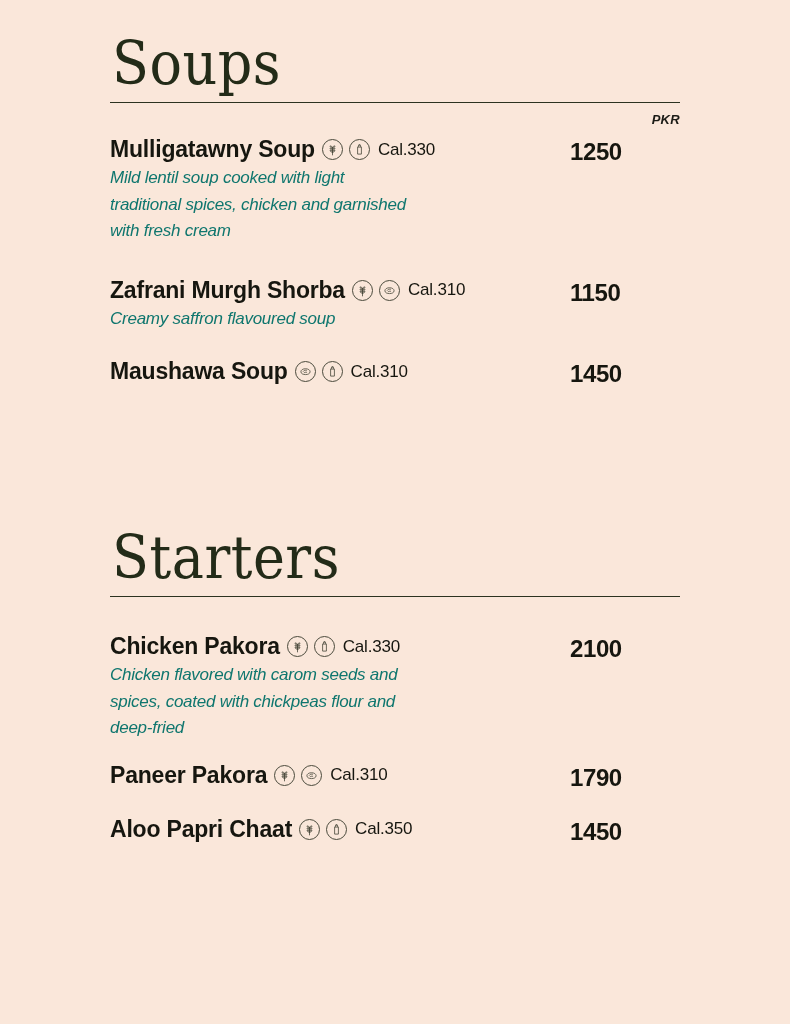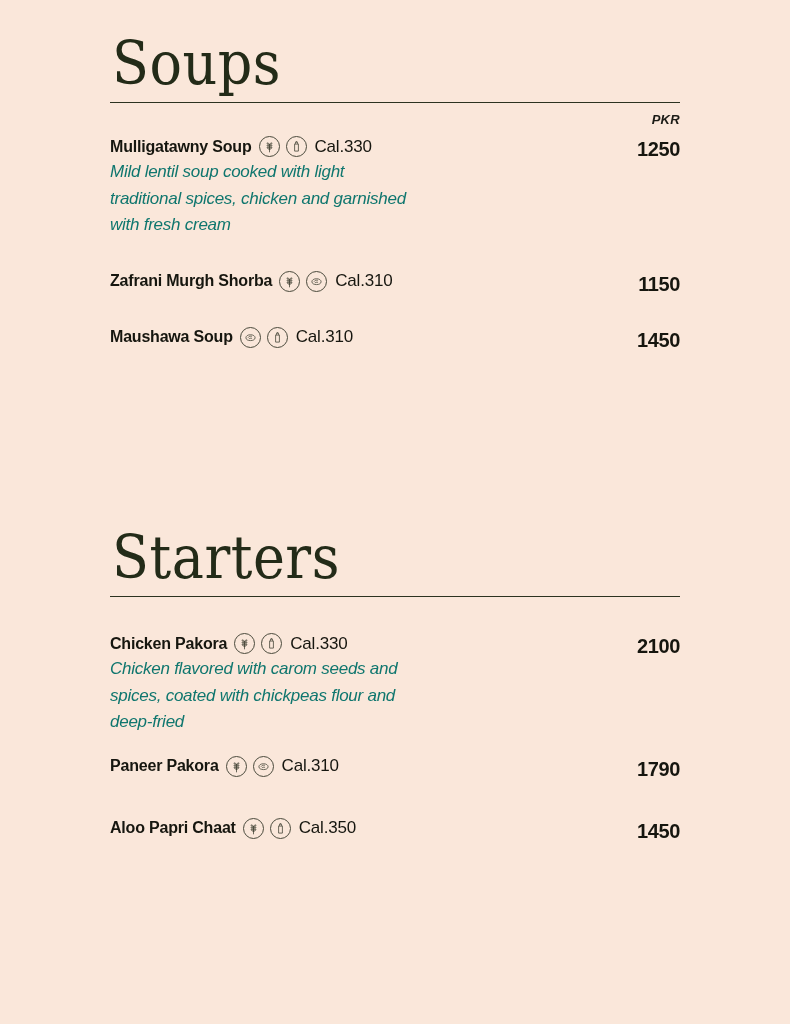--- a/index.html
+++ b/index.html
@@ -74,21 +74,21 @@
     position: relative;
     min-height: 30px;
   }
   .item-head {
     display: flex;
     align-items: center;
     gap: 7px;
     padding-right: 120px;
   }
   .item-name {
-    font-size: 16px;
+    font-size: 23px;
     font-weight: 700;
     letter-spacing: -0.2px;
     color: #16160f;
     white-space: nowrap;
   }
   .icons {
     display: flex;
     align-items: center;
     gap: 6px;
   }
@@ -120,22 +120,21 @@
     color: #0f766e;
     margin-top: 2px;
     max-width: 400px;
     white-space: pre-line;
   }
   .item-price {
     position: absolute;
     right: 0;
     top: 2px;
     width: 110px;
-    text-align: right;
-    font-size: 20px;
+    font-size: 24px;
     font-weight: 700;
     letter-spacing: -0.4px;
     color: #16160f;
   }
 </style>
 </head>
 <body>
 
 <div class="page">
 
@@ -198,20 +197,21 @@
             <span class="icon-badge">
               <svg width="13" height="13" viewBox="0 0 24 24" fill="none" stroke="#4a4a3c" stroke-width="1.5" stroke-linejoin="round">
                 <path d="M3.5 12.5c0-3.2 3.6-5.6 8.5-5.6s8.5 2.4 8.5 5.6-3.6 5.2-8.5 5.2-8.5-2-8.5-5.2z"></path>
                 <path d="M7.5 12.2c1.4-2.2 4.2-3.2 7-2.4"></path>
                 <path d="M9 14.6c1.6-1.2 3.8-1.6 5.8-1"></path>
               </svg>
             </span>
           </span>
           <span class="cal">Cal.310</span>
         </div>
+        <div class="item-desc">Creamy saffron flavoured soup</div>
         <div class="item-price">1150</div>
       </div>
 
       <div class="item" style="margin-top:26px;">
         <div class="item-head">
           <span class="item-name">Maushawa Soup</span>
           <span class="icons">
             <span class="icon-badge">
               <svg width="13" height="13" viewBox="0 0 24 24" fill="none" stroke="#4a4a3c" stroke-width="1.5" stroke-linejoin="round">
                 <path d="M3.5 12.5c0-3.2 3.6-5.6 8.5-5.6s8.5 2.4 8.5 5.6-3.6 5.2-8.5 5.2-8.5-2-8.5-5.2z"></path>
@@ -293,21 +293,21 @@
                 <path d="M7.5 12.2c1.4-2.2 4.2-3.2 7-2.4"></path>
                 <path d="M9 14.6c1.6-1.2 3.8-1.6 5.8-1"></path>
               </svg>
             </span>
           </span>
           <span class="cal">Cal.310</span>
         </div>
         <div class="item-price">1790</div>
       </div>
 
-      <div class="item" style="margin-top:32px;">
+      <div class="item" style="margin-top:24px;">
         <div class="item-head">
           <span class="item-name">Aloo Papri Chaat</span>
           <span class="icons">
             <span class="icon-badge">
               <svg width="13" height="13" viewBox="0 0 24 24" fill="none" stroke="#4a4a3c" stroke-width="1.5" stroke-linecap="round">
                 <path d="M12 22V8"></path>
                 <path d="M12 9c-3 0-4.5-1.6-4.5-3.6C9.8 5.4 12 6.6 12 9z"></path>
                 <path d="M12 9c3 0 4.5-1.6 4.5-3.6C14.2 5.4 12 6.6 12 9z"></path>
                 <path d="M12 13c-3 0-4.5-1.6-4.5-3.6C9.8 9.4 12 10.6 12 13z"></path>
                 <path d="M12 13c3 0 4.5-1.6 4.5-3.6C14.2 9.4 12 10.6 12 13z"></path>

